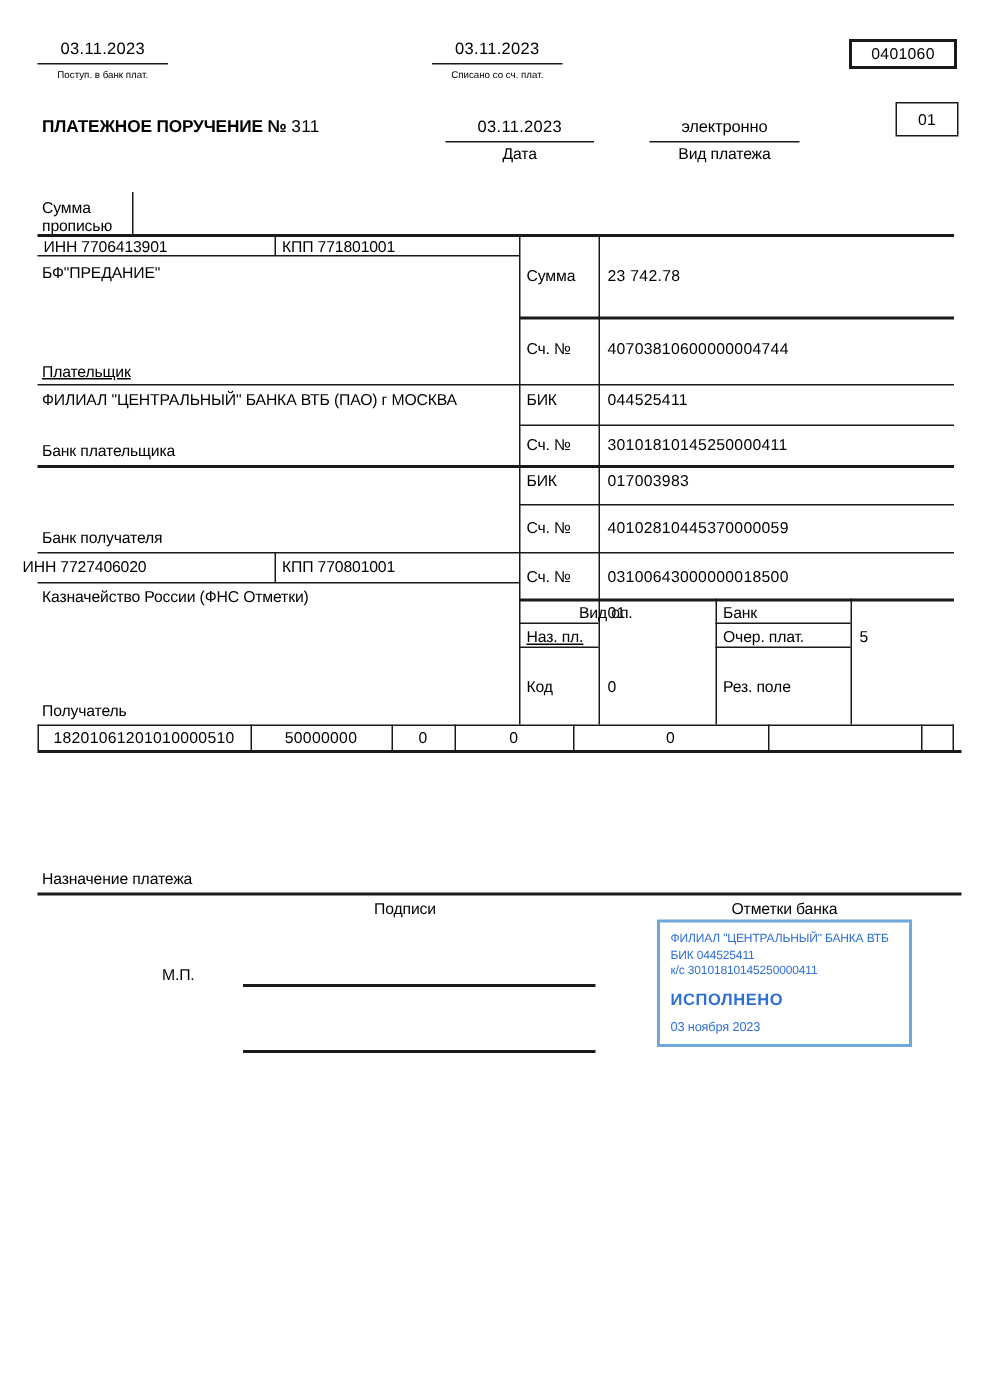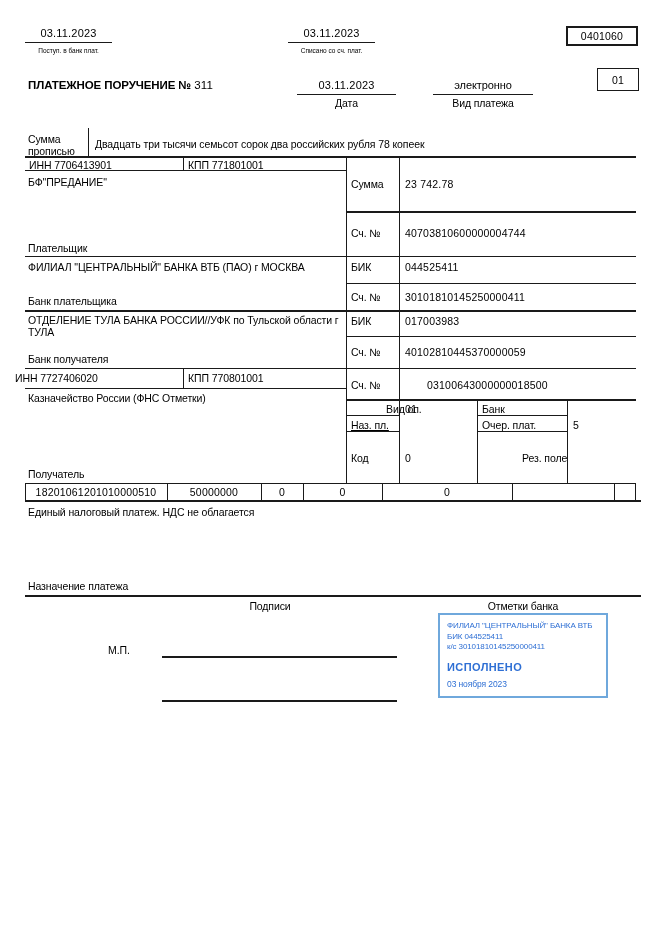--- a/index.html
+++ b/index.html
@@ -50,30 +50,29 @@
   <div class="hl" style="left:433px;top:94px;width:100px;"></div>
   <div class="t ctr" style="left:433px;top:97px;width:100px;">Вид платежа</div>
 
   <div class="bx" style="left:597px;top:68px;width:40px;height:21px;border-width:1.5px;">
     <span class="num">01</span>
   </div>
 
   <div class="t" style="left:28px;top:133px;">Сумма</div>
   <div class="t" style="left:28px;top:145px;">прописью</div>
   <div class="vl" style="left:88px;top:128px;height:28px;"></div>
-  <div class="t" style="left:95px;top:138px;">Двадцать три тысячи семьсот сорок два российских рубля 78 копеек</div>
   <div class="hl2" style="left:25px;top:156px;width:611px;"></div>
 
   <div class="t" style="left:29px;top:159px;">ИНН 7706413901</div>
   <div class="vl" style="left:183px;top:156px;height:14px;"></div>
   <div class="t" style="left:188px;top:159px;">КПП 771801001</div>
   <div class="hl" style="left:25px;top:170px;width:321px;"></div>
 
   <div class="t" style="left:28px;top:176px;">БФ"ПРЕДАНИЕ"</div>
-  <div class="t" style="left:28px;top:242px;">Плательщик</div>
+  <div class="t" style="left:28px;top:242px;text-decoration:underline;">Плательщик</div>
   <div class="hl" style="left:25px;top:256px;width:611px;"></div>
 
   <div class="vl" style="left:346px;top:156px;height:327px;"></div>
   <div class="vl" style="left:399px;top:156px;height:327px;"></div>
 
   <div class="t" style="left:351px;top:178px;">Сумма</div>
   <div class="t num" style="left:405px;top:178px;">23 742.78</div>
   <div class="hl2" style="left:346px;top:211px;width:290px;"></div>
 
   <div class="t" style="left:351px;top:227px;">Сч. №</div>
@@ -81,39 +80,38 @@
 
   <div class="t" style="left:28px;top:261px;">ФИЛИАЛ "ЦЕНТРАЛЬНЫЙ" БАНКА ВТБ (ПАО) г МОСКВА</div>
   <div class="t" style="left:28px;top:295px;">Банк плательщика</div>
   <div class="t" style="left:351px;top:261px;">БИК</div>
   <div class="t num" style="left:405px;top:261px;">044525411</div>
   <div class="hl" style="left:346px;top:283px;width:290px;"></div>
   <div class="t" style="left:351px;top:291px;">Сч. №</div>
   <div class="t num" style="left:405px;top:291px;">30101810145250000411</div>
   <div class="hl2" style="left:25px;top:310px;width:611px;"></div>
 
-  <div class="t wrap" style="left:28px;top:314px;width:314px;">ОТДЕЛЕНИЕ ТУЛА БАНКА РОССИИ//УФК по Тульской области г ТУЛА</div>
   <div class="t" style="left:28px;top:353px;">Банк получателя</div>
   <div class="t" style="left:351px;top:315px;">БИК</div>
   <div class="t num" style="left:405px;top:315px;">017003983</div>
   <div class="hl" style="left:346px;top:336px;width:290px;"></div>
   <div class="t" style="left:351px;top:346px;">Сч. №</div>
   <div class="t num" style="left:405px;top:346px;">40102810445370000059</div>
   <div class="hl" style="left:25px;top:368px;width:611px;"></div>
 
   <div class="t" style="left:15px;top:372px;">ИНН 7727406020</div>
   <div class="vl" style="left:183px;top:368px;height:20px;"></div>
   <div class="t" style="left:188px;top:372px;">КПП 770801001</div>
   <div class="hl" style="left:25px;top:388px;width:321px;"></div>
 
   <div class="t" style="left:28px;top:392px;">Казначейство России (ФНС Отметки)</div>
   <div class="t" style="left:28px;top:468px;">Получатель</div>
 
   <div class="t" style="left:351px;top:379px;">Сч. №</div>
-  <div class="t num" style="left:405px;top:379px;margin-left:22px;">03100643000000018500</div>
+  <div class="t num" style="left:405px;top:379px;">03100643000000018500</div>
   <div class="hl2" style="left:346px;top:399px;width:290px;"></div>
 
   <div class="vl" style="left:477px;top:399px;height:84px;"></div>
   <div class="vl" style="left:567px;top:399px;height:84px;"></div>
 
   <div class="t" style="left:368px;top:403px;margin-left:18px;">Вид оп.</div>
   <div class="t num" style="left:405px;top:403px;">01</div>
   <div class="t" style="left:482px;top:403px;">Банк</div>
   <div class="t num" style="left:573px;top:403px;"></div>
   <div class="hl" style="left:346px;top:415px;width:53px;"></div>
@@ -121,42 +119,41 @@
 
   <div class="t" style="left:351px;top:419px;text-decoration:underline;">Наз. пл.</div>
   <div class="t num" style="left:405px;top:419px;"></div>
   <div class="t" style="left:482px;top:419px;">Очер. плат.</div>
   <div class="t num" style="left:573px;top:419px;">5</div>
   <div class="hl" style="left:346px;top:431px;width:53px;"></div>
   <div class="hl" style="left:477px;top:431px;width:90px;"></div>
 
   <div class="t" style="left:351px;top:452px;">Код</div>
   <div class="t num" style="left:405px;top:452px;">0</div>
-  <div class="t" style="left:482px;top:452px;margin-left:40px;">Рез. поле</div>
+  <div class="t" style="left:482px;top:452px;">Рез. поле</div>
   <div class="t num" style="left:573px;top:452px;"></div>
 
   <div class="hl" style="left:25px;top:483px;width:611px;"></div>
   <div class="hl2" style="left:25px;top:500px;width:616px;"></div>
   <div class="vl" style="left:25px;top:483px;height:17px;"></div>
   <div class="vl" style="left:167px;top:483px;height:17px;"></div>
   <div class="vl" style="left:261px;top:483px;height:17px;"></div>
   <div class="vl" style="left:303px;top:483px;height:17px;"></div>
   <div class="vl" style="left:382px;top:483px;height:17px;"></div>
   <div class="vl" style="left:512px;top:483px;height:17px;"></div>
   <div class="vl" style="left:614px;top:483px;height:17px;"></div>
   <div class="vl" style="left:635px;top:483px;height:17px;"></div>
   <div class="t num ctr" style="left:25px;top:486px;width:142px;">18201061201010000510</div>
   <div class="t num ctr" style="left:167px;top:486px;width:94px;">50000000</div>
   <div class="t num ctr" style="left:261px;top:486px;width:42px;">0</div>
   <div class="t num ctr" style="left:303px;top:486px;width:79px;">0</div>
   <div class="t num ctr" style="left:382px;top:486px;width:130px;">0</div>
   <div class="t num ctr" style="left:512px;top:486px;width:102px;"></div>
   <div class="t num ctr" style="left:614px;top:486px;width:21px;"></div>
 
-  <div class="t" style="left:28px;top:506px;">Единый налоговый платеж. НДС не облагается</div>
   <div class="t" style="left:28px;top:580px;">Назначение платежа</div>
   <div class="hl2" style="left:25px;top:595px;width:616px;"></div>
 
   <div class="t ctr" style="left:170px;top:600px;width:200px;">Подписи</div>
   <div class="t ctr" style="left:430px;top:600px;width:186px;">Отметки банка</div>
 
   <div class="t" style="left:64px;top:644px;padding-left:44px;">М.П.</div>
   <div class="hl2" style="left:162px;top:656px;width:235px;"></div>
   <div class="hl2" style="left:162px;top:700px;width:235px;"></div>
 

